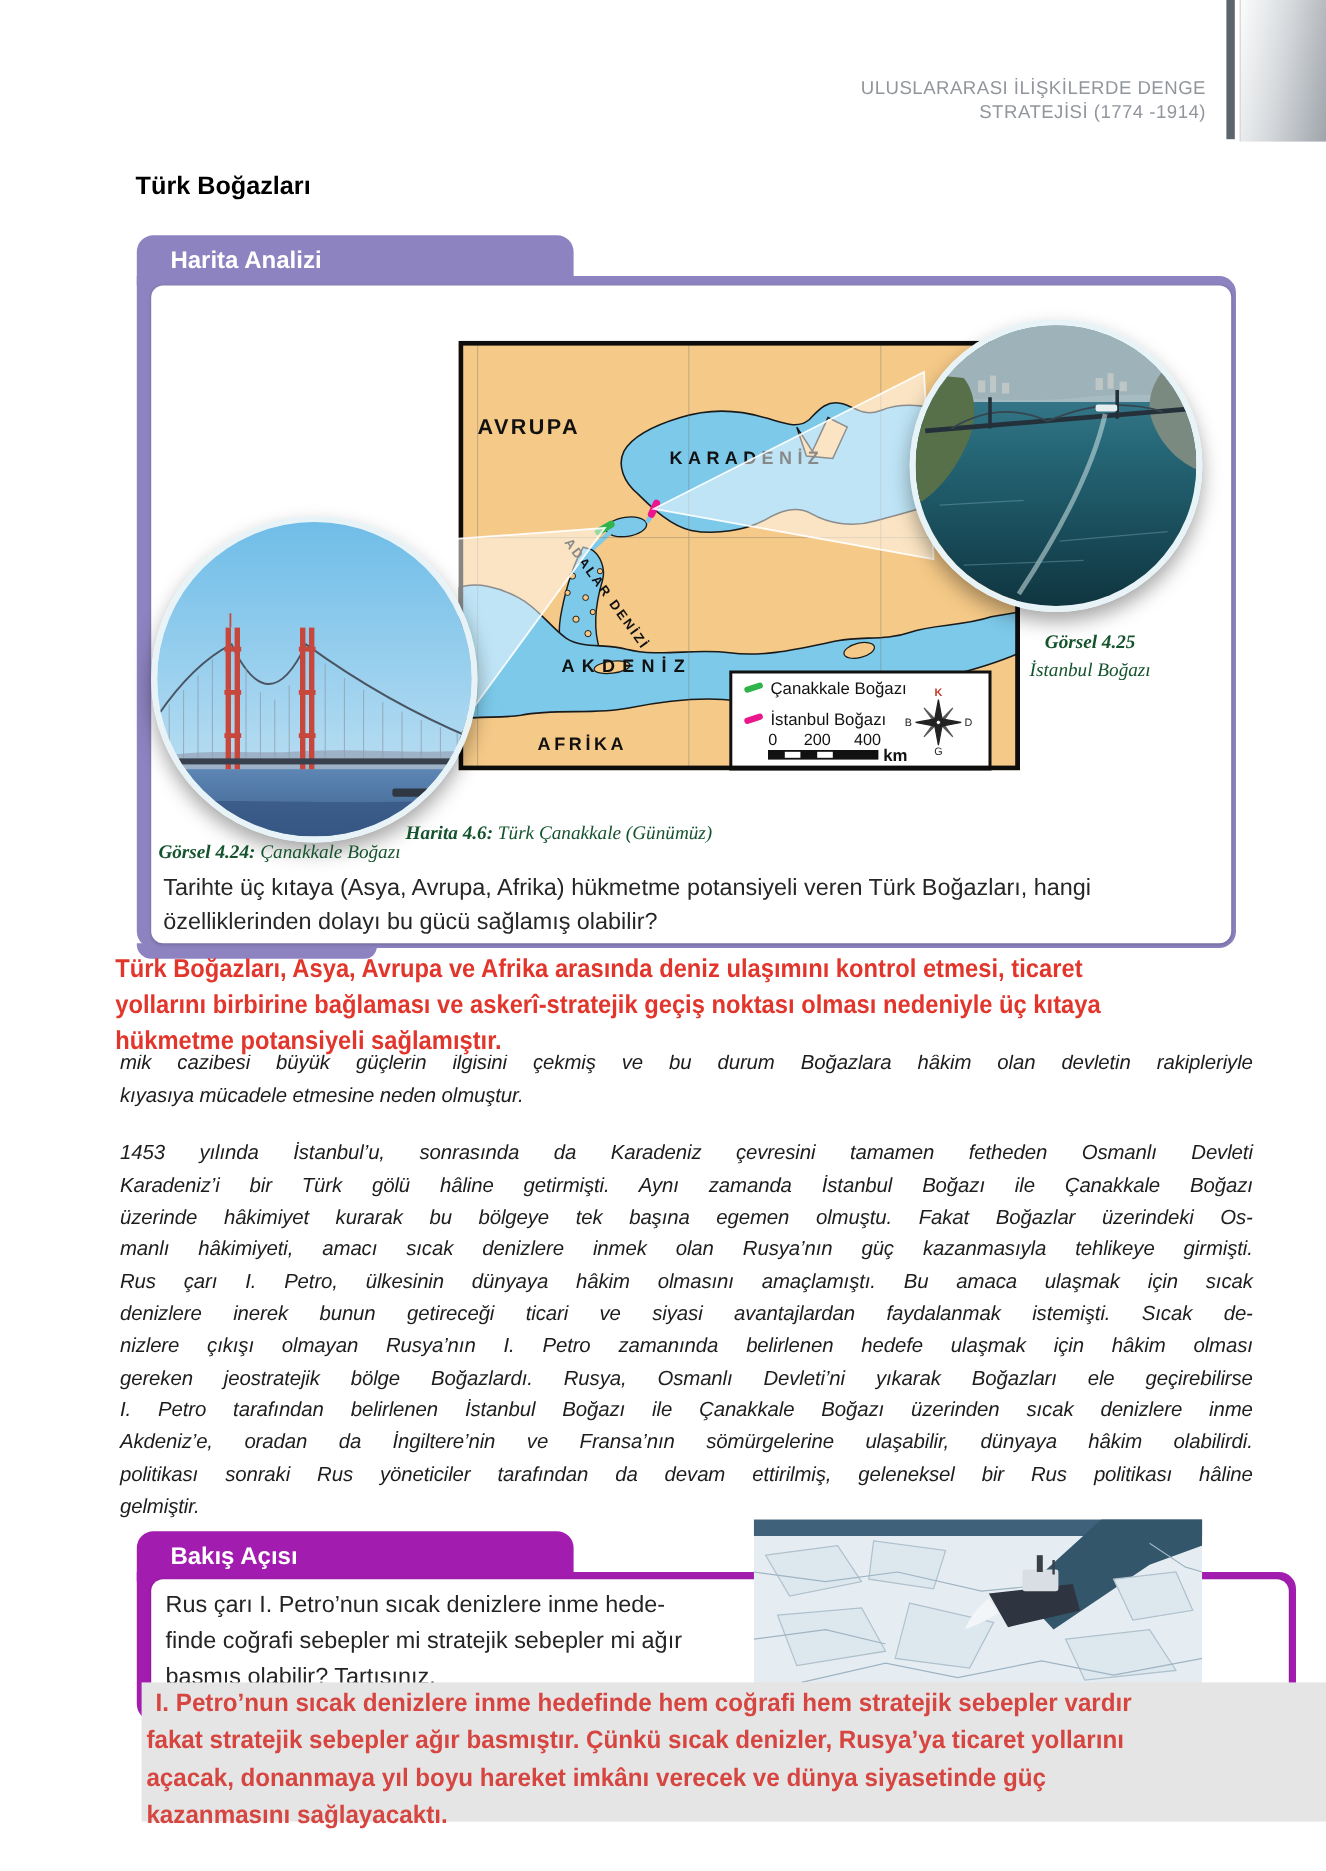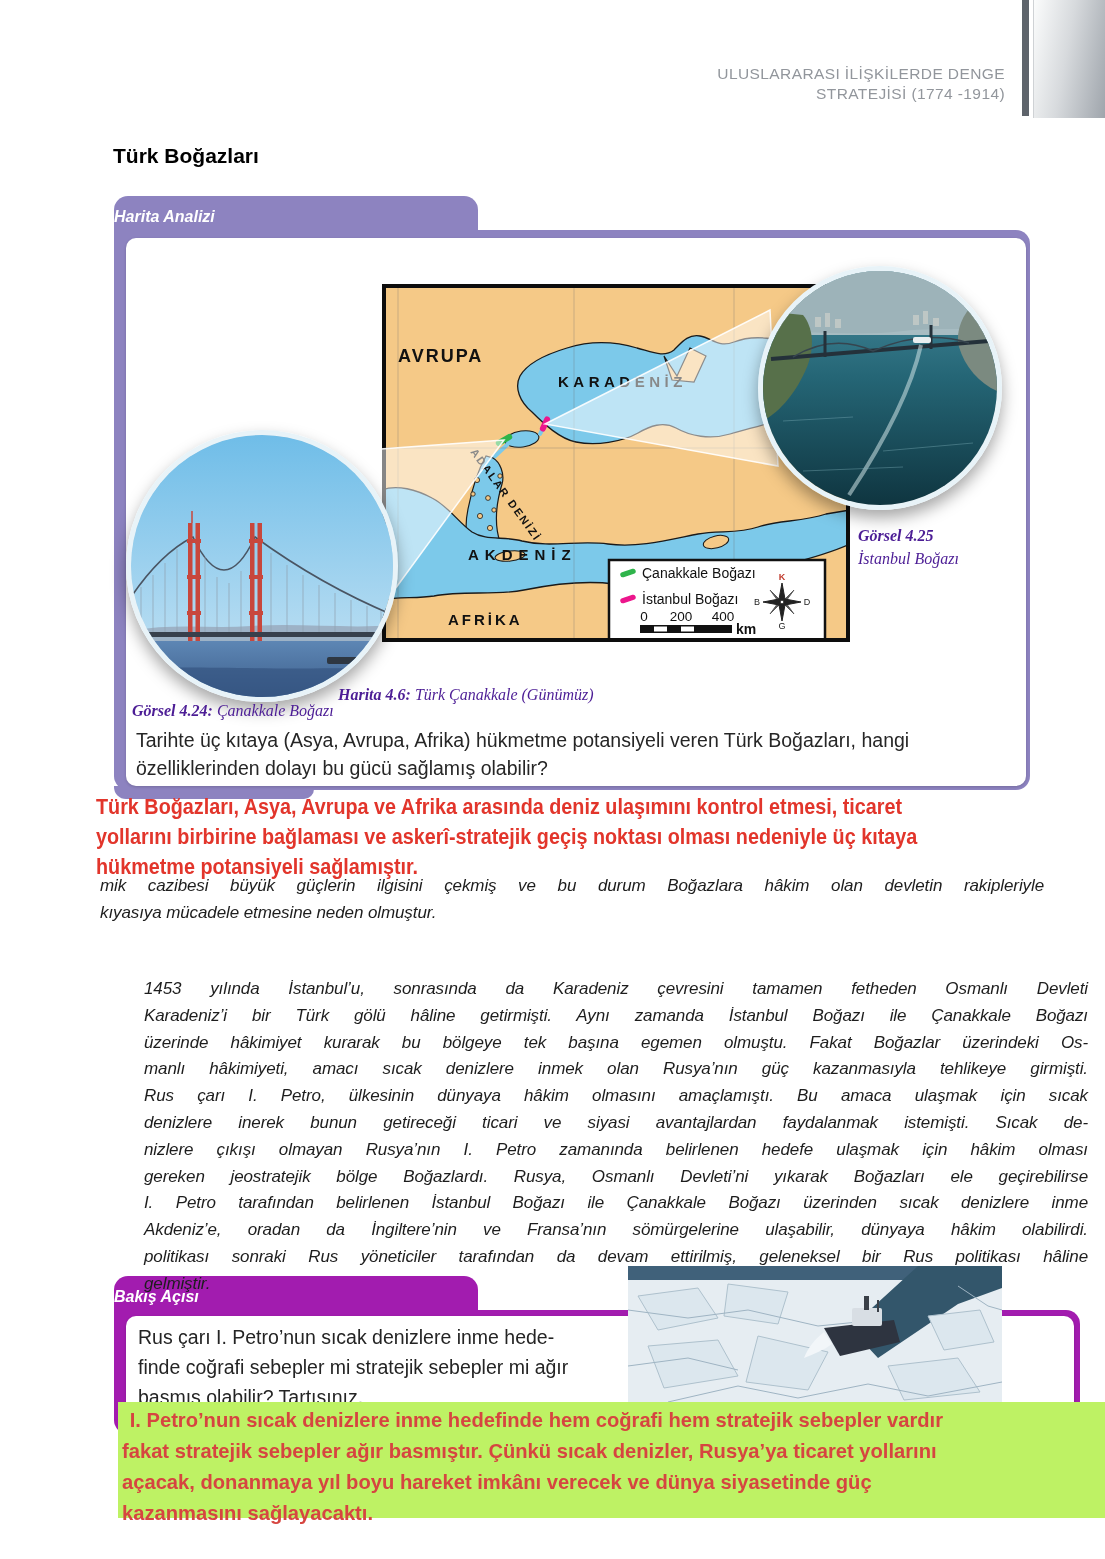--- a/index.html
+++ b/index.html
@@ -11,47 +11,47 @@
   .chap-text{position:absolute;top:64px;right:100px;text-align:right;
     font-size:15.5px;line-height:19.5px;color:#92969c;letter-spacing:.4px;}
   .chap-bar{position:absolute;left:1022px;top:0;width:7px;height:116px;background:#5e646b;}
   .chap-grad{position:absolute;left:1033px;top:0;width:72px;height:118px;
     background:linear-gradient(100deg,#fbfcfc 0%,#d7dadd 45%,#9ea4ab 100%);
     border-left:1px solid #cfd2d5;}
   
   .page-title{position:absolute;left:113px;top:144px;font-size:21px;font-weight:bold;color:#000000;}
   
   .tab{position:absolute;height:42px;border-radius:14px 14px 0 0;color:#fff;
-    font-size:16px;font-weight:bold;line-height:42px;box-sizing:border-box;font-style:italic;}
+    font-size:20px;font-weight:bold;line-height:42px;padding-left:28px;box-sizing:border-box;}
   .purple{background:#8d83c0;}
   .olive{background:#a21caf;}
   .box-body{position:absolute;border-radius:0 14px 14px 14px;}
   .panel{position:absolute;background:#fff;border-radius:10px;box-shadow:0 1px 3px rgba(0,0,0,.18);}
   
   .map-subpanel{position:absolute;left:353px;top:256px;width:504px;height:416px;
     background:#fff;border:1px solid #c9c9c9;}
   .tick{position:absolute;font-size:12px;color:#333;}
   
-  .ser{font-family:"Liberation Serif",serif;font-style:italic;font-size:16px;color:#4c1d95;}
+  .ser{font-family:"Liberation Serif",serif;font-style:italic;font-size:16px;color:#14532d;text-align:center;}
   .ser b{font-weight:bold;}
   .question{position:absolute;left:136px;top:726px;width:878px;
     font-size:19.5px;line-height:28px;color:#262626;}
   
   .answer1{position:absolute;left:96px;top:792px;width:1060px;
     transform:scaleX(.92);transform-origin:0 0;color:#e2352b;
     font-size:21.5px;font-weight:bold;line-height:30px;z-index:6;}
   .answer2-block{position:absolute;left:118px;top:1402px;width:987px;height:116px;
-    background:#bef264;z-index:6;}
+    background:#e5e5e5;z-index:6;}
   .answer2-text{position:absolute;left:4px;top:2px;width:1060px;
     transform:scaleX(.96);transform-origin:0 0;color:#d64540;
     font-size:21px;font-weight:bold;line-height:31px;}
   
   .clipwrap{position:absolute;left:100px;top:879px;width:944px;height:50px;overflow:hidden;z-index:1;}
   .clipinner{margin-top:-6px;}
-  .para{position:absolute;left:100px;top:976px;width:944px;z-index:1;margin-left:44px;}
+  .para{position:absolute;left:100px;top:948px;width:944px;z-index:1;}
   .bodytext{font-size:17px;line-height:26.8px;color:#1d1d1d;letter-spacing:-0.1px;font-style:italic;}
   .jline{text-align:justify;text-align-last:justify;}
   .jlast{text-align-last:left;}
   
   .bakis-text{position:absolute;left:138px;top:1322px;font-size:19.5px;line-height:30px;color:#242424;z-index:2;}
   
   .circle{position:absolute;border-radius:50%;border:5px solid #e8f3f8;overflow:hidden;
     box-shadow:0 8px 16px rgba(0,0,0,.35), inset 0 0 10px rgba(0,0,0,.25);z-index:4;}
   .wedges{position:absolute;left:0;top:0;z-index:3;pointer-events:none;}
   .mapsvg{position:absolute;left:382px;top:284px;z-index:2;}

